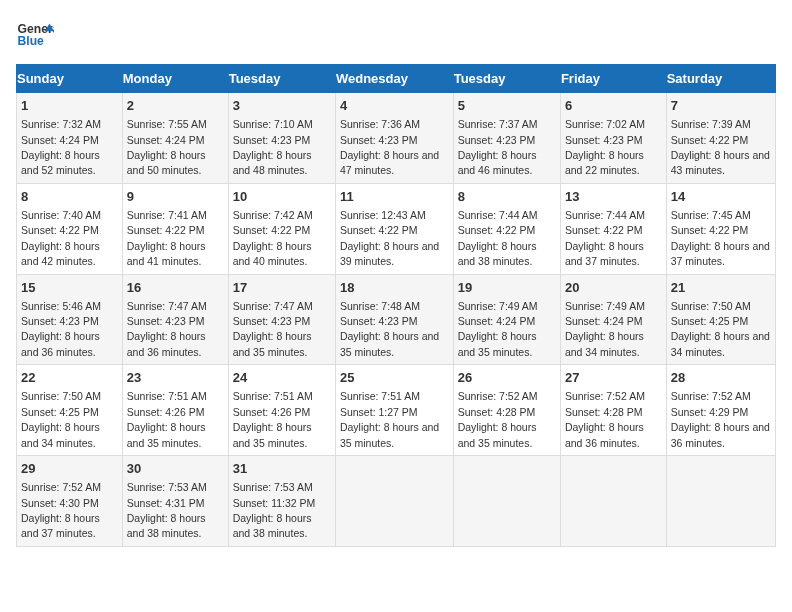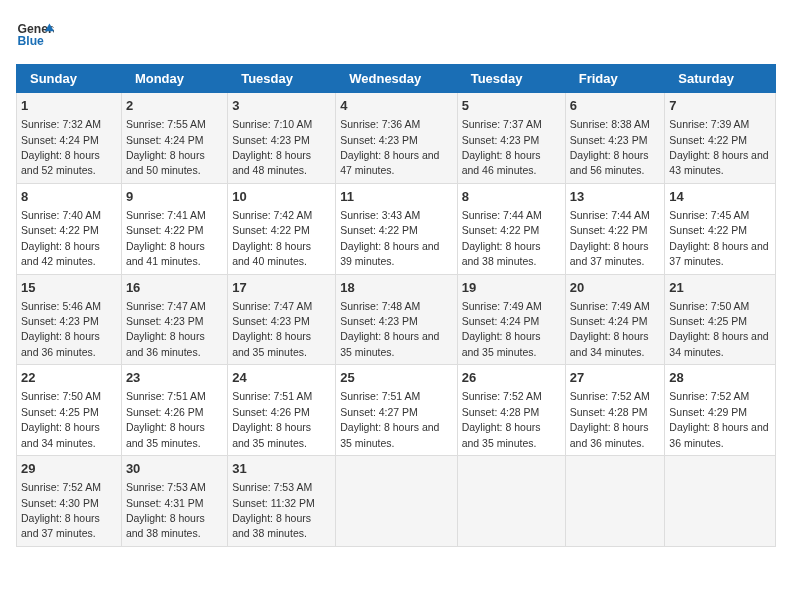--- a/index.html
+++ b/index.html
@@ -38,21 +38,21 @@
       color: #555;
     }
     table {
       width: 100%;
       border-collapse: collapse;
       font-size: 11px;
     }
     thead tr th {
       background-color: #1a6eb5;
       color: #fff;
-      padding: 6px 13px;
+      padding: 6px 0;
       text-align: left;
       font-size: 13px;
       font-weight: bold;
       border: 1px solid #1a6eb5;
     }
     tbody tr {
       vertical-align: top;
     }
     tbody tr:nth-child(odd) {
       background-color: #f5f5f5;
@@ -126,43 +126,43 @@
 <span class="day-info">Daylight: 8 hours and 48 minutes.</span></td>
         <td><span class="day-number">4</span>
 <span class="day-info">Sunrise: 7:36 AM</span><br>
 <span class="day-info">Sunset: 4:23 PM</span><br>
 <span class="day-info">Daylight: 8 hours and 47 minutes.</span></td>
         <td><span class="day-number">5</span>
 <span class="day-info">Sunrise: 7:37 AM</span><br>
 <span class="day-info">Sunset: 4:23 PM</span><br>
 <span class="day-info">Daylight: 8 hours and 46 minutes.</span></td>
         <td><span class="day-number">6</span>
-<span class="day-info">Sunrise: 8:38 AM</span><br>
-<span class="day-info">Sunset: 4:23 PM</span><br>
-<span class="day-info">Daylight: 8 hours and 56 minutes.</span></td>
+<span class="day-info">Sunrise: 7:02 AM</span><br>
+<span class="day-info">Sunset: 4:23 PM</span><br>
+<span class="day-info">Daylight: 8 hours and 22 minutes.</span></td>
         <td><span class="day-number">7</span>
 <span class="day-info">Sunrise: 7:39 AM</span><br>
 <span class="day-info">Sunset: 4:22 PM</span><br>
 <span class="day-info">Daylight: 8 hours and 43 minutes.</span></td>
       </tr>
       <tr>
         <td><span class="day-number">8</span>
 <span class="day-info">Sunrise: 7:40 AM</span><br>
 <span class="day-info">Sunset: 4:22 PM</span><br>
 <span class="day-info">Daylight: 8 hours and 42 minutes.</span></td>
         <td><span class="day-number">9</span>
 <span class="day-info">Sunrise: 7:41 AM</span><br>
 <span class="day-info">Sunset: 4:22 PM</span><br>
 <span class="day-info">Daylight: 8 hours and 41 minutes.</span></td>
         <td><span class="day-number">10</span>
 <span class="day-info">Sunrise: 7:42 AM</span><br>
 <span class="day-info">Sunset: 4:22 PM</span><br>
 <span class="day-info">Daylight: 8 hours and 40 minutes.</span></td>
         <td><span class="day-number">11</span>
-<span class="day-info">Sunrise: 3:43 AM</span><br>
+<span class="day-info">Sunrise: 12:43 AM</span><br>
 <span class="day-info">Sunset: 4:22 PM</span><br>
 <span class="day-info">Daylight: 8 hours and 39 minutes.</span></td>
         <td><span class="day-number">8</span>
 <span class="day-info">Sunrise: 7:44 AM</span><br>
 <span class="day-info">Sunset: 4:22 PM</span><br>
 <span class="day-info">Daylight: 8 hours and 38 minutes.</span></td>
         <td><span class="day-number">13</span>
 <span class="day-info">Sunrise: 7:44 AM</span><br>
 <span class="day-info">Sunset: 4:22 PM</span><br>
 <span class="day-info">Daylight: 8 hours and 37 minutes.</span></td>
@@ -209,21 +209,21 @@
         <td><span class="day-number">23</span>
 <span class="day-info">Sunrise: 7:51 AM</span><br>
 <span class="day-info">Sunset: 4:26 PM</span><br>
 <span class="day-info">Daylight: 8 hours and 35 minutes.</span></td>
         <td><span class="day-number">24</span>
 <span class="day-info">Sunrise: 7:51 AM</span><br>
 <span class="day-info">Sunset: 4:26 PM</span><br>
 <span class="day-info">Daylight: 8 hours and 35 minutes.</span></td>
         <td><span class="day-number">25</span>
 <span class="day-info">Sunrise: 7:51 AM</span><br>
-<span class="day-info">Sunset: 4:27 PM</span><br>
+<span class="day-info">Sunset: 1:27 PM</span><br>
 <span class="day-info">Daylight: 8 hours and 35 minutes.</span></td>
         <td><span class="day-number">26</span>
 <span class="day-info">Sunrise: 7:52 AM</span><br>
 <span class="day-info">Sunset: 4:28 PM</span><br>
 <span class="day-info">Daylight: 8 hours and 35 minutes.</span></td>
         <td><span class="day-number">27</span>
 <span class="day-info">Sunrise: 7:52 AM</span><br>
 <span class="day-info">Sunset: 4:28 PM</span><br>
 <span class="day-info">Daylight: 8 hours and 36 minutes.</span></td>
         <td><span class="day-number">28</span>

